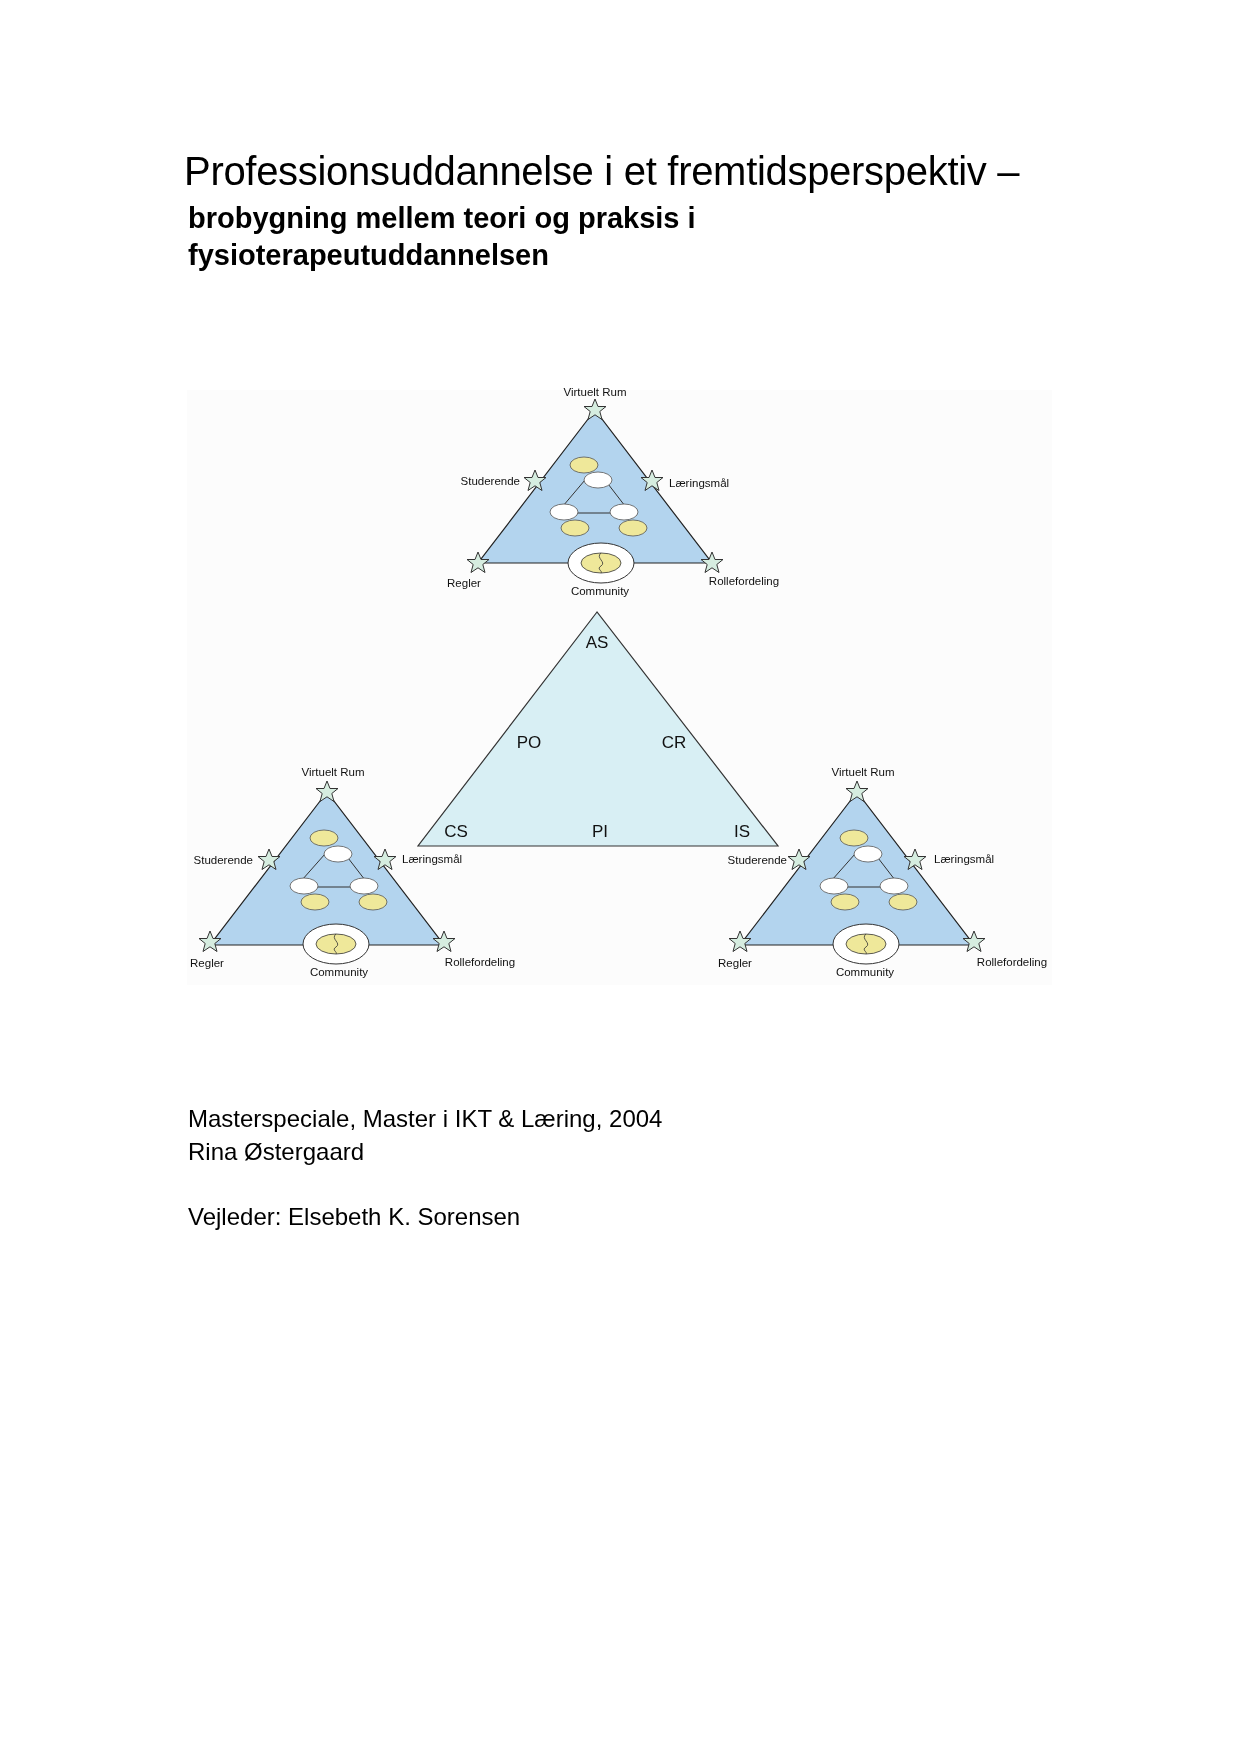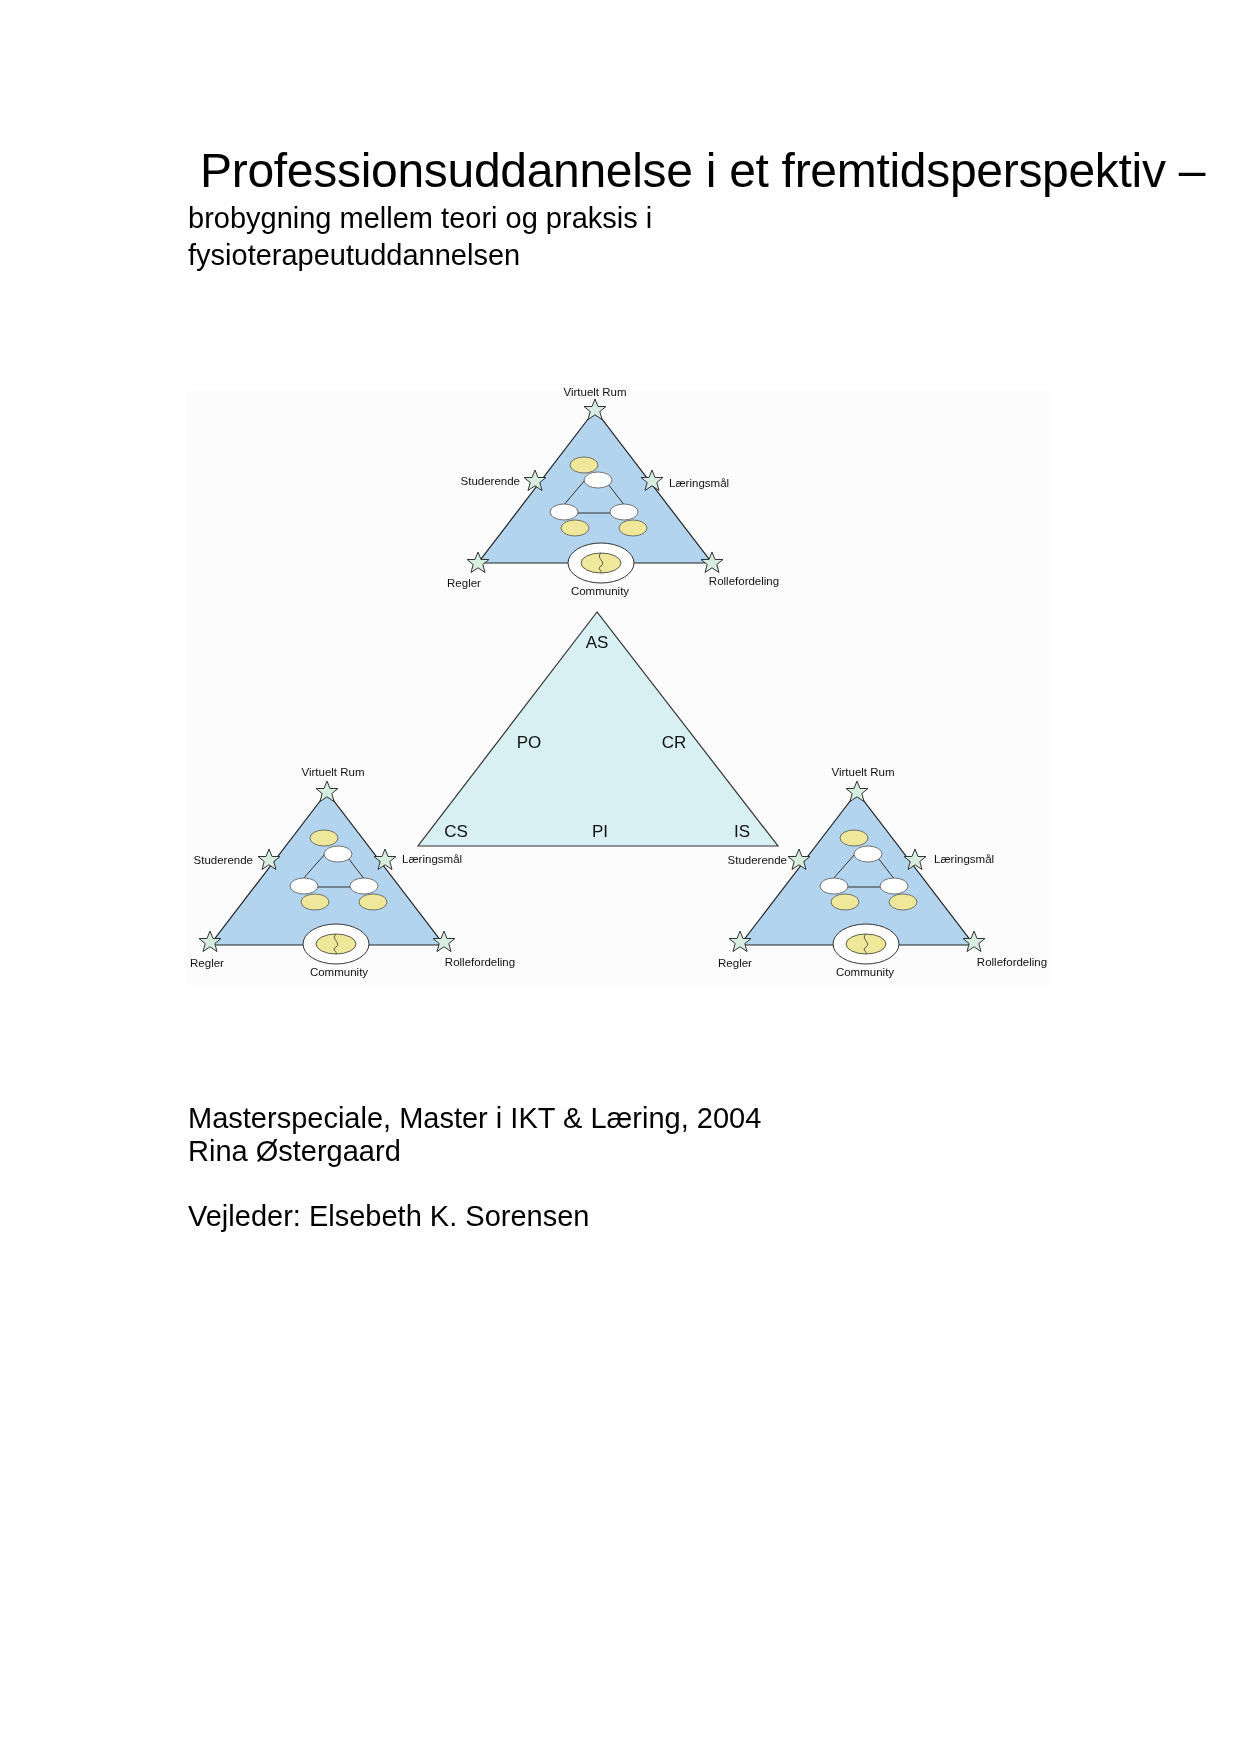--- a/index.html
+++ b/index.html
@@ -1,23 +1,23 @@
 <!DOCTYPE html>
 <html><head>
 <meta charset="utf-8">
 <style>
   html, body { margin:0; padding:0; background:#ffffff; }
   body { width:1240px; height:1755px; position:relative; overflow:hidden; font-family:"Liberation Sans", sans-serif; color:#000; }
-  .title { position:absolute; left:200px; top:148px; font-size:48px; line-height:46px; white-space:nowrap; letter-spacing:-0.3px; }
-  .subtitle { position:absolute; left:188px; font-size:29px; line-height:36px; white-space:nowrap; }
+  .title { position:absolute; left:184px; top:148px; font-size:40px; line-height:46px; white-space:nowrap; letter-spacing:-0.3px; }
+  .subtitle { position:absolute; left:188px; font-size:29px; line-height:36px; white-space:nowrap;font-weight:bold; }
   .sub1 { top:200px; }
   .sub2 { top:237px;text-align:right; }
   .figure { position:absolute; left:187px; top:390px; width:865px; height:595px; background:#fcfcfc; }
   .figure svg { position:absolute; left:-187px; top:-390px; }
-  .meta { position:absolute; left:188px; font-size:29px; line-height:33px; white-space:nowrap; }
+  .meta { position:absolute; left:188px; font-size:24px; line-height:33px; white-space:nowrap; }
   .m1 { top:1102px; } .m2 { top:1135px; } .m3 { top:1168px;margin-top:32px; }
   svg text { font-family:"Liberation Sans", sans-serif; fill:#111; }
 </style>
 </head>
 <body>
 
 <div class="title">Professionsuddannelse i et fremtidsperspektiv –</div>
 <div class="subtitle sub1">brobygning mellem teori og praksis i</div>
 <div class="subtitle sub2">fysioterapeutuddannelsen</div>
 

